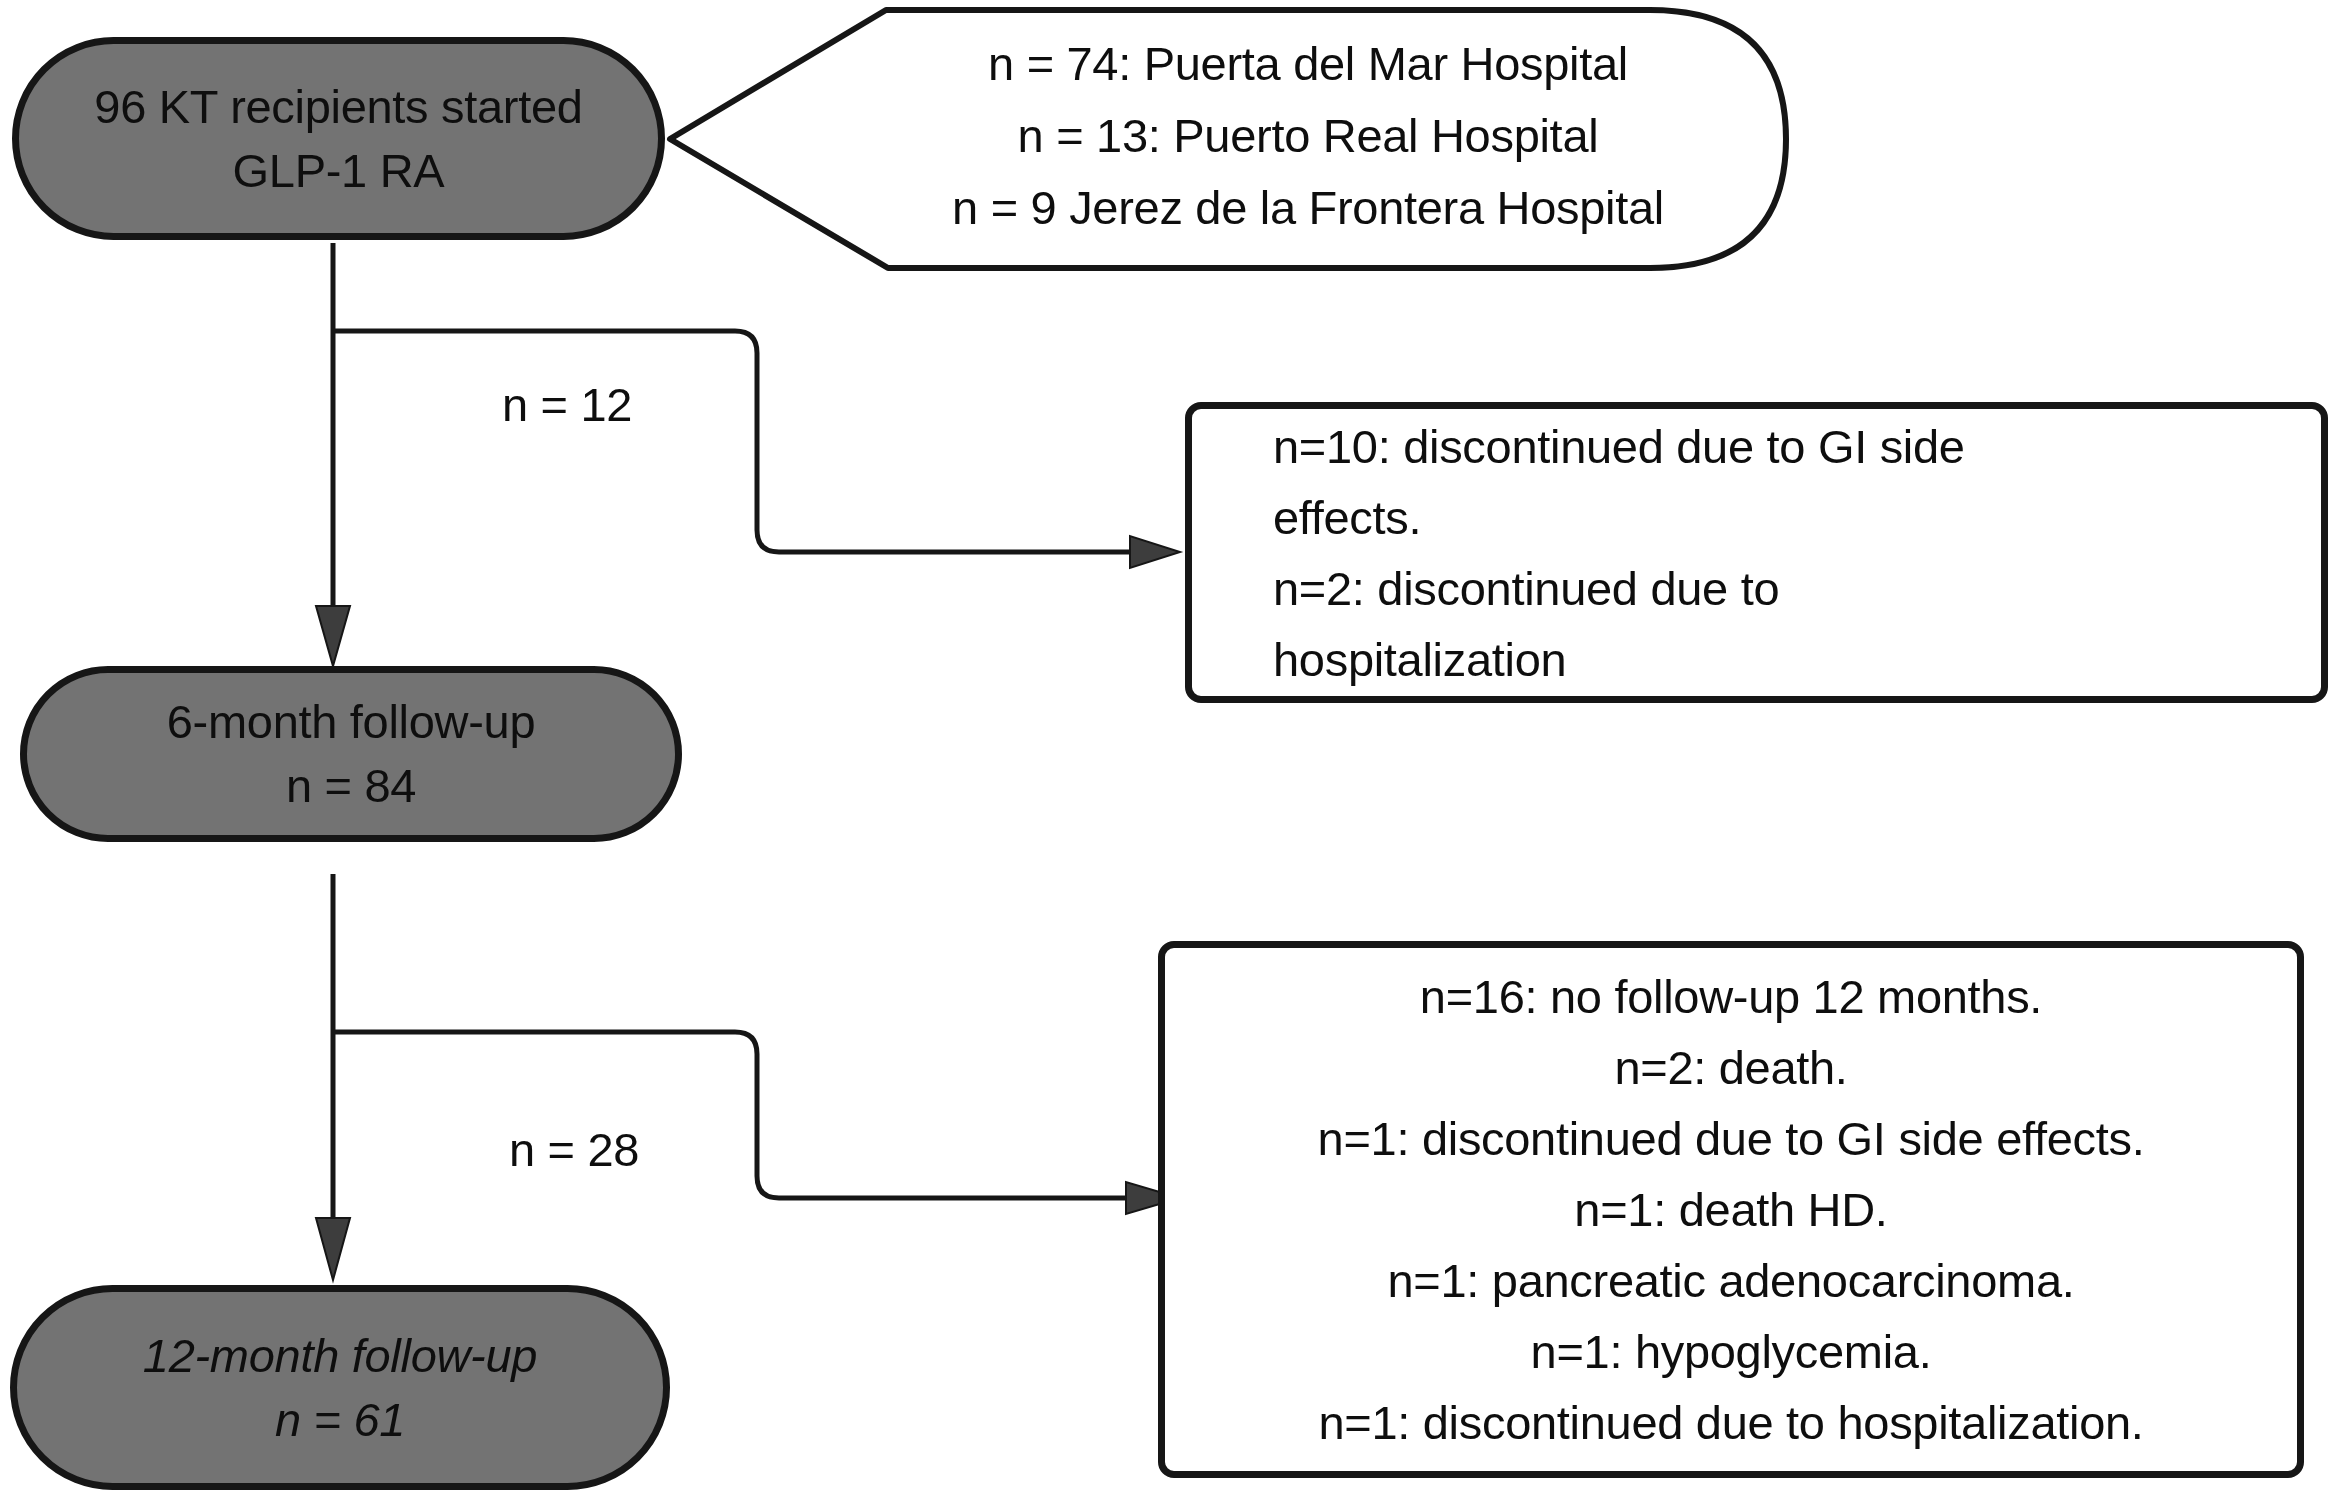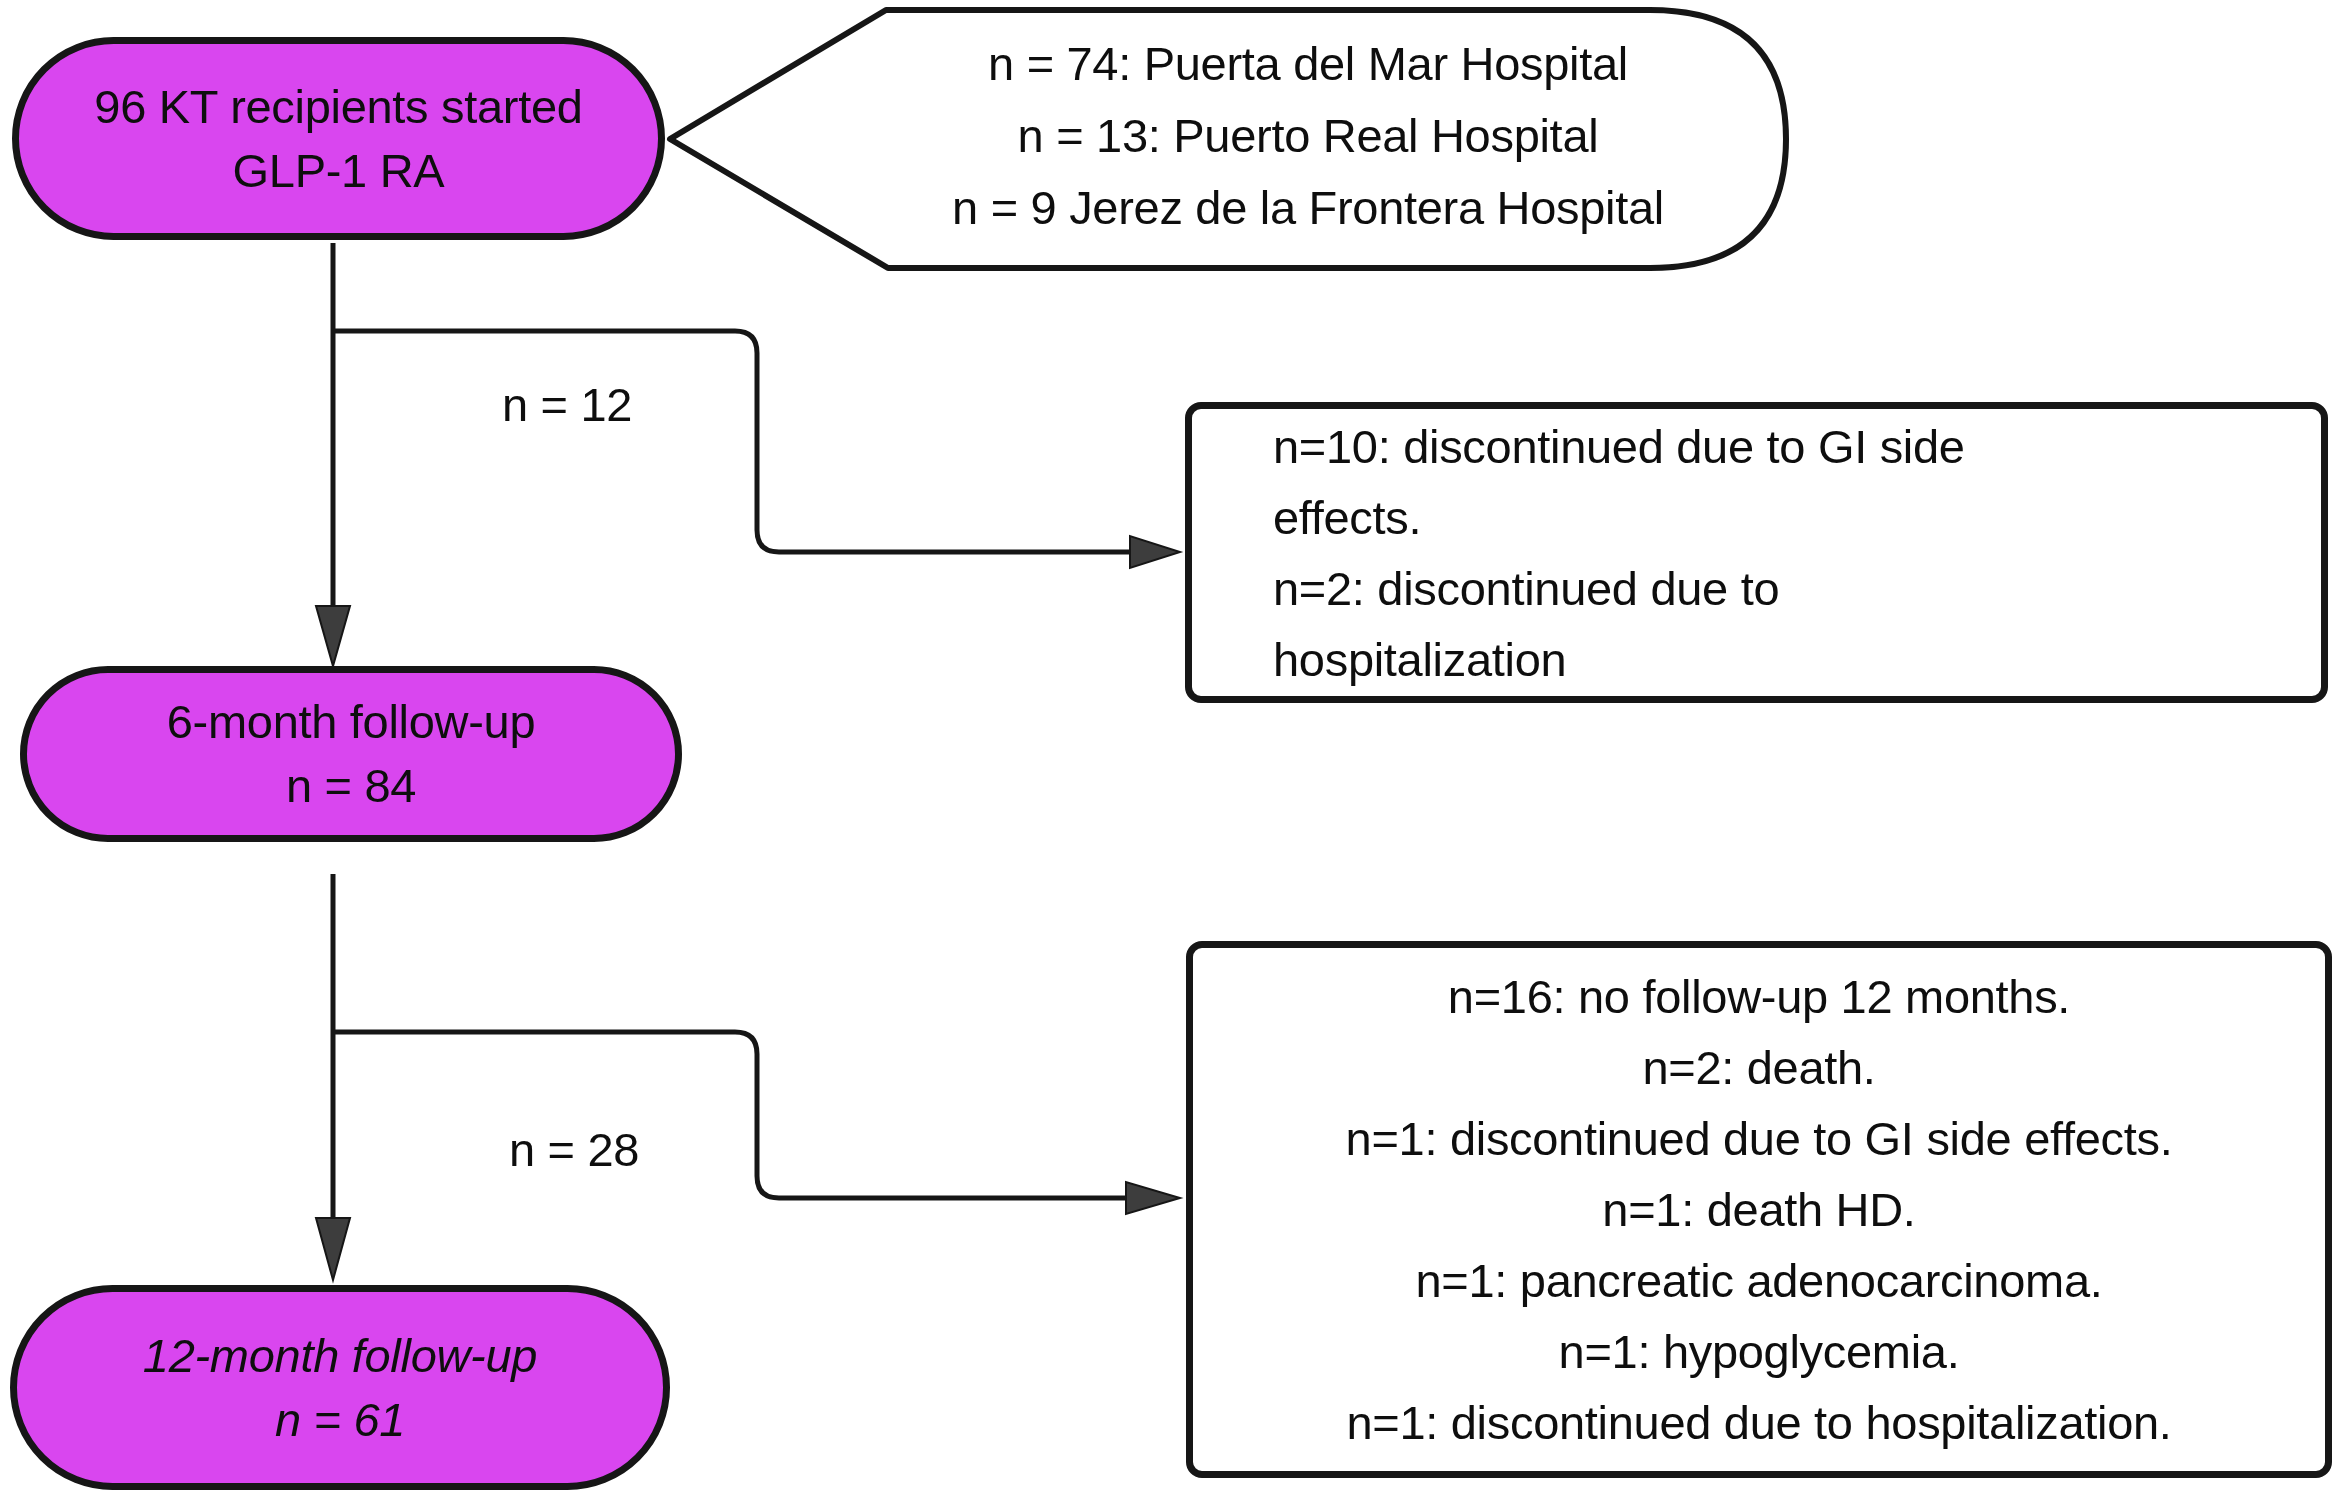--- a/index.html
+++ b/index.html
@@ -21,21 +21,21 @@
     left: 0;
     top: 0;
     width: 2341px;
     height: 1498px;
   }
   .stadium {
     position: absolute;
     box-sizing: border-box;
     border: 7px solid #161616;
     border-radius: 110px;
-    background: #d946ef;
+    background: #737373;
     display: flex;
     flex-direction: column;
     align-items: center;
     justify-content: center;
     text-align: center;
     font-size: 47px;
     line-height: 64px;
     letter-spacing: -0.3px;
   }
   .stadium.start   { left: 12px;  top: 37px;   width: 653px; height: 203px; }
@@ -54,21 +54,21 @@
     line-height: 71px;
     letter-spacing: -0.3px;
   }
   .rectbox.dropout6m {
     left: 1185px; top: 402px; width: 1143px; height: 301px;
     padding-left: 81px;
     align-items: flex-start;
     text-align: left;
   }
   .rectbox.dropout12m {
-    left: 1186px; top: 941px; width: 1146px; height: 537px;
+    left: 1158px; top: 941px; width: 1146px; height: 537px;
     align-items: center;
     text-align: center;
   }
   .callout-text {
     position: absolute;
     left: 858px;
     top: 28px;
     width: 900px;
     font-size: 47px;
     line-height: 72px;

